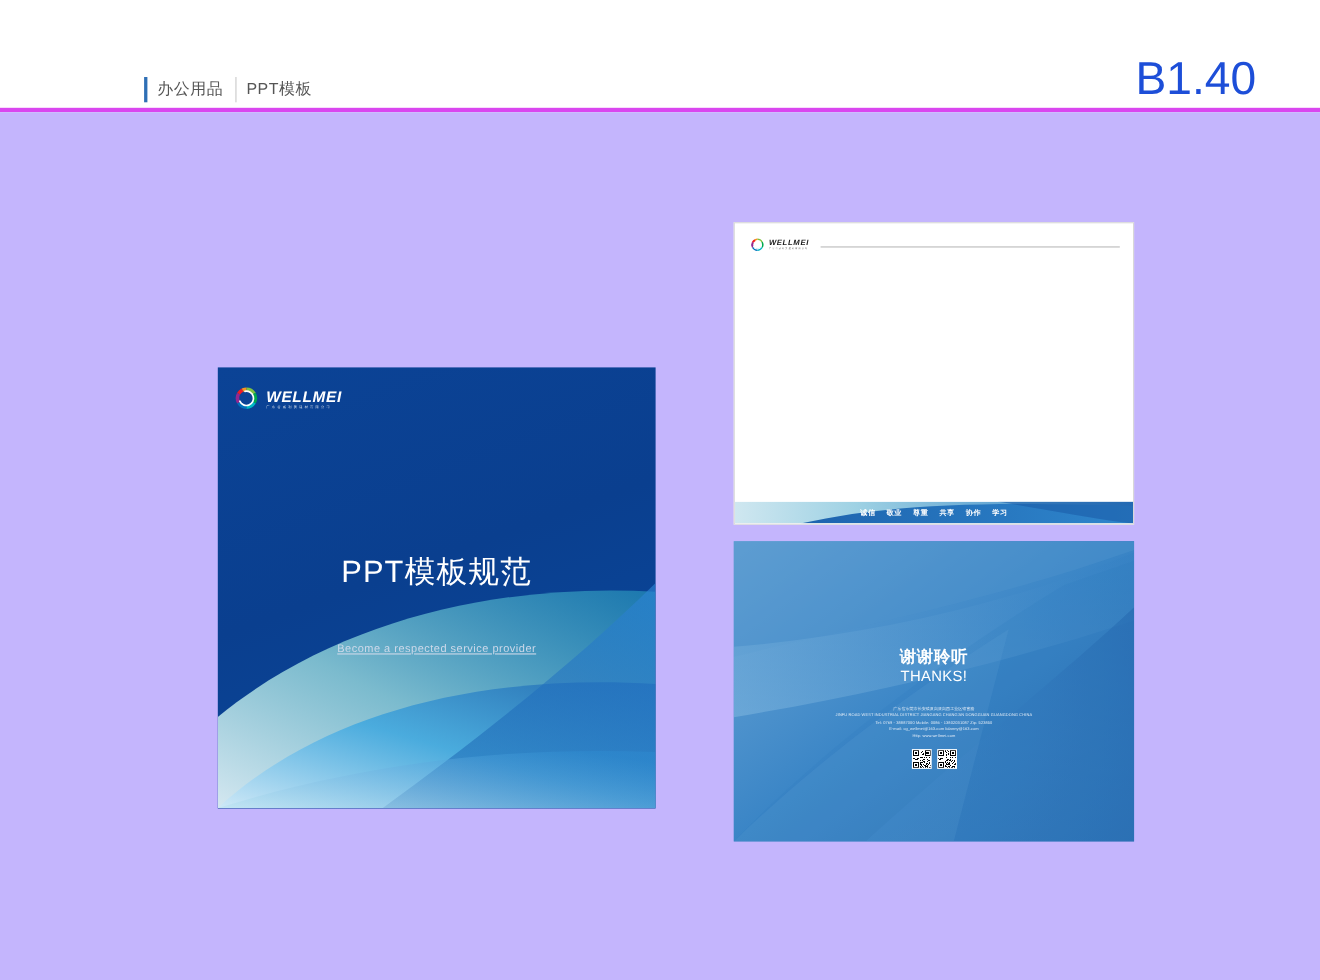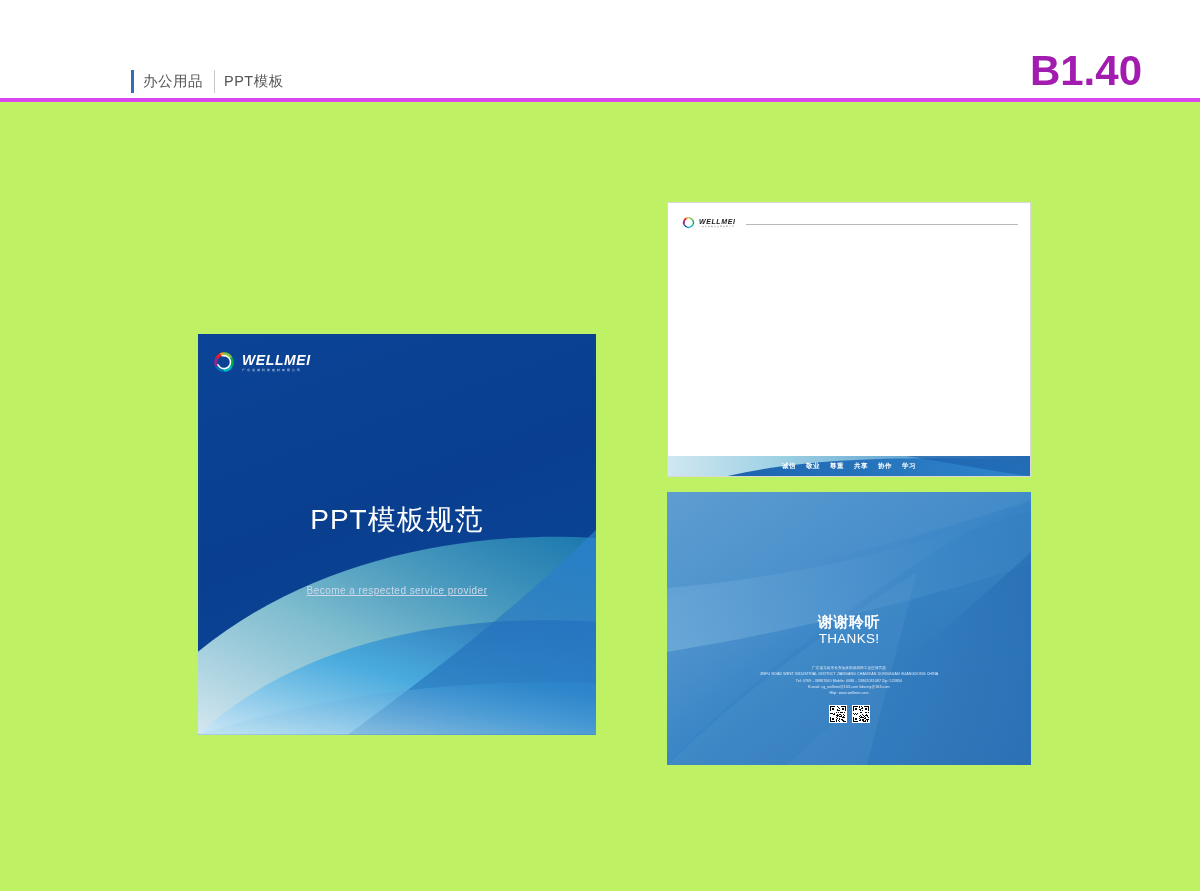--- a/index.html
+++ b/index.html
@@ -50,34 +50,34 @@
     width: 1px;
     height: 23px;
     background: #c9c9c9;
     margin: 0 9px 0 11px;
   }
   .page-number {
     position: absolute;
     right: 58px;
     top: 50px;
     font-size: 42px;
-    color: #a21caf;
+    color: #1d4ed8;
     letter-spacing: 0px;
     line-height: 1;
-    font-weight: 700;
+    font-weight: 400;
   }
 
   
   .canvas {
     position: absolute;
     left: 0;
     top: 102px;
     width: 1200px;
     height: 789px;
-    background: #bef264;
+    background: #c4b5fd;
   }
 
   
   .slide {
     position: absolute;
     overflow: hidden;
     box-sizing: border-box;
   }
 
   
@@ -199,21 +199,20 @@
     position: absolute;
     left: 0; top: 0;
     width: 100%; height: 100%;
   }
   .thanks-inner {
     position: absolute;
     left: 0;
     top: 98px;
     width: 100%;
     text-align: center;
-    margin-top: 24px;
   }
   .thanks-cn {
     color: #ffffff;
     font-size: 15px;
     font-weight: 700;
     line-height: 1.05;
     letter-spacing: .5px;
   }
   .thanks-en {
     color: #ffffff;

